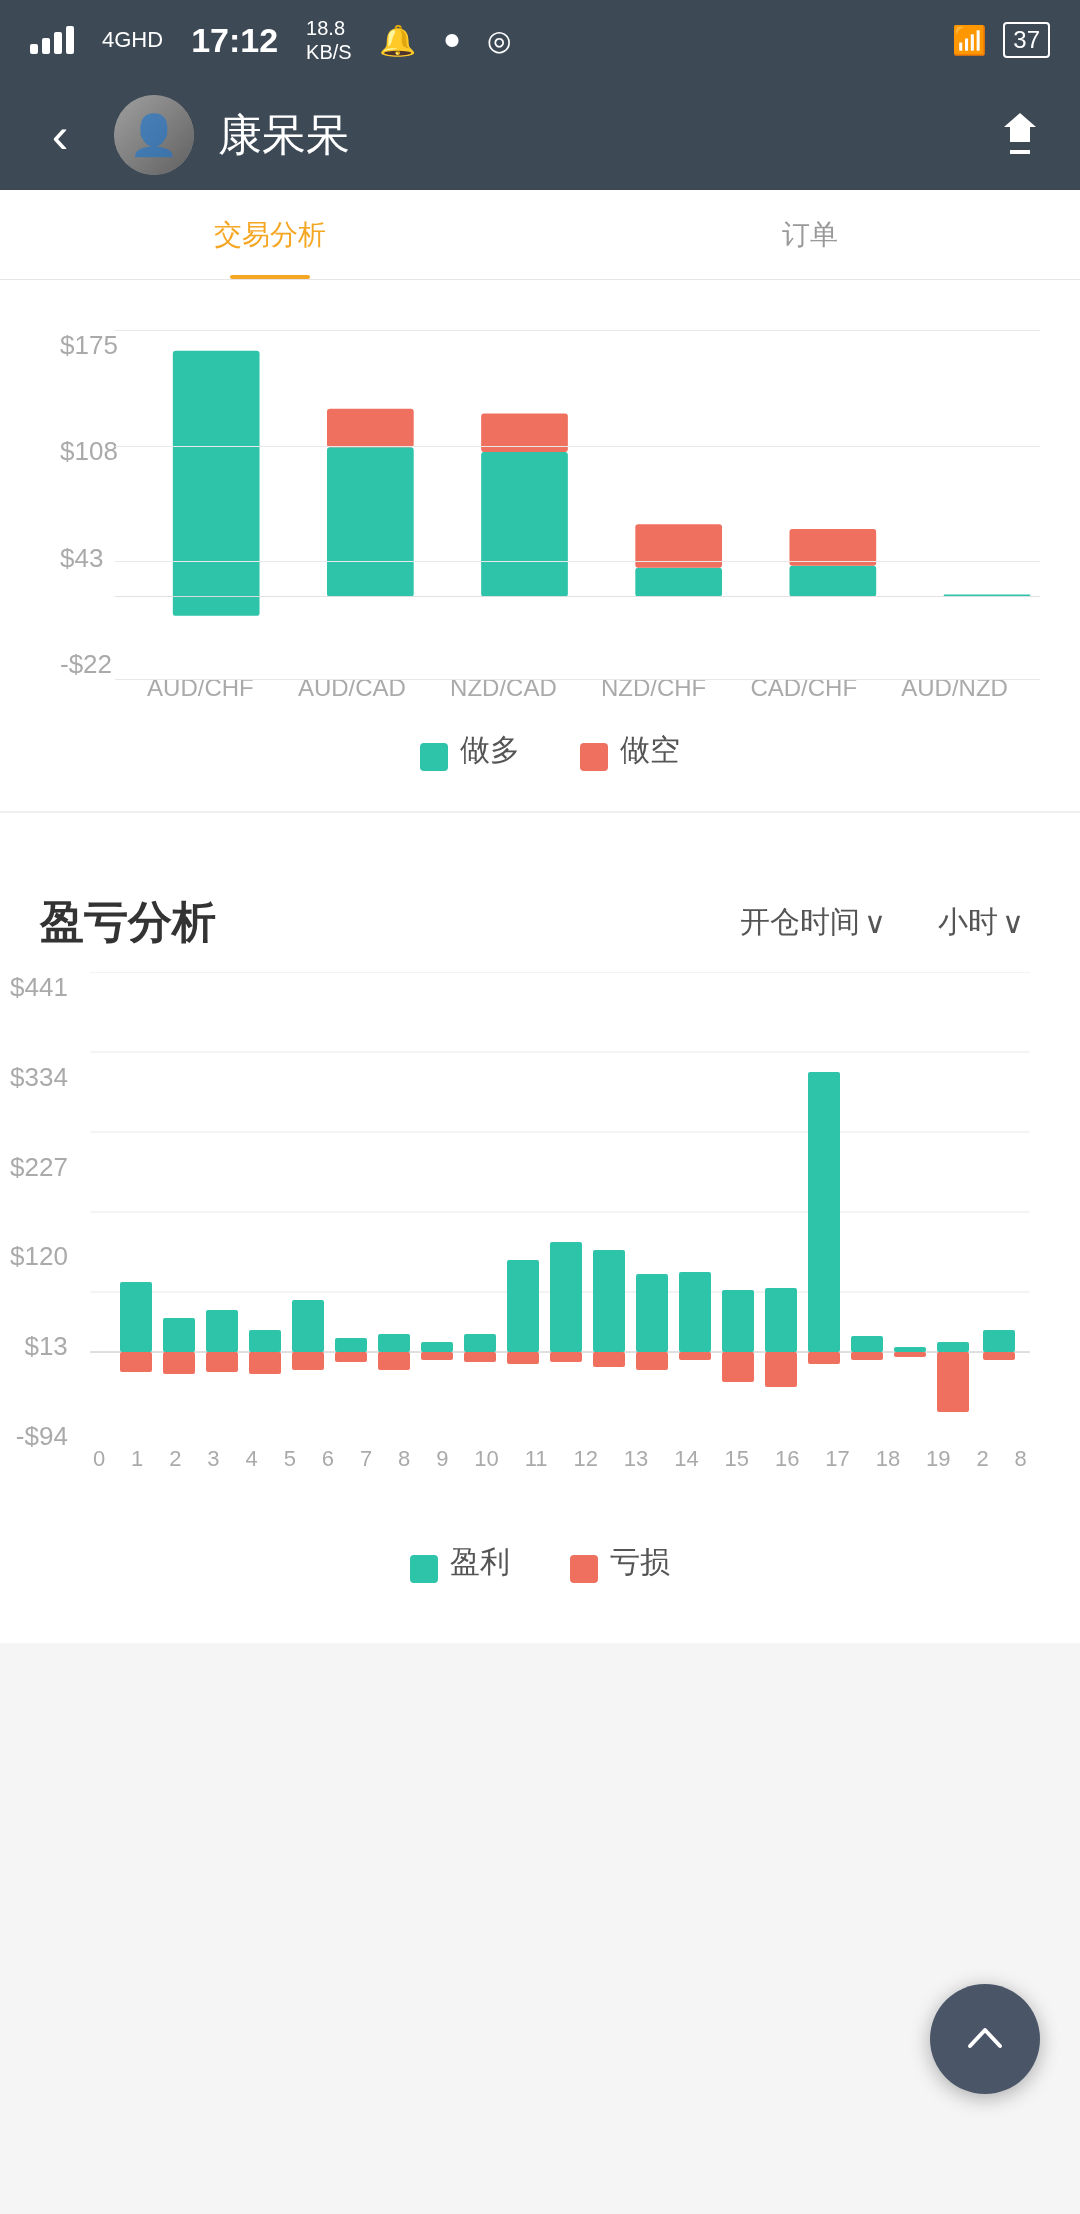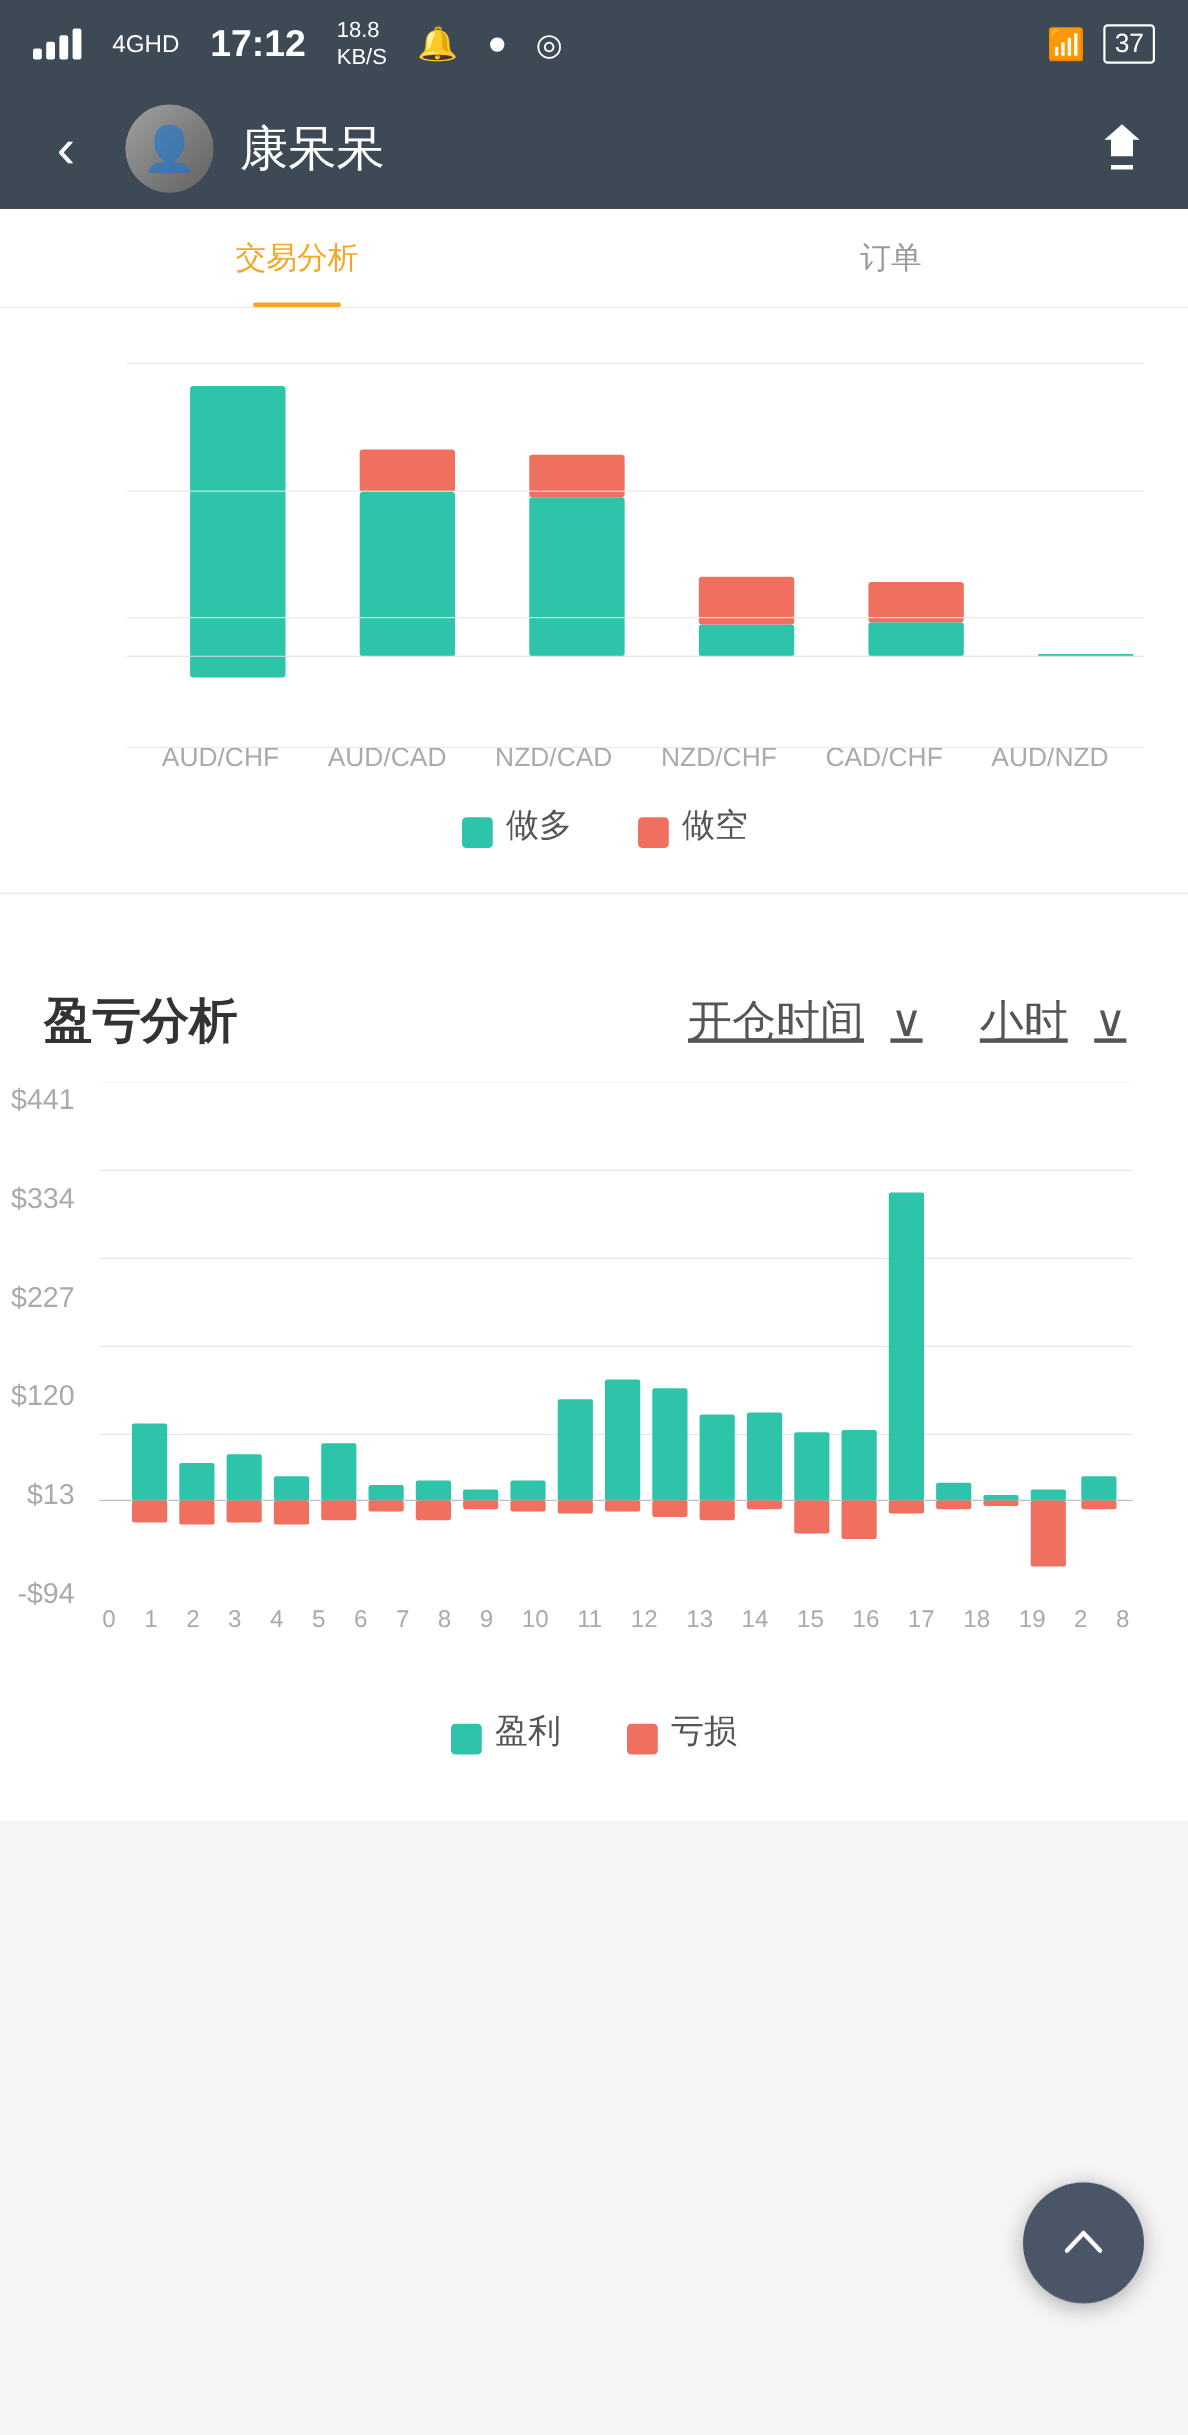--- a/index.html
+++ b/index.html
@@ -155,26 +155,25 @@
       color: #333;
     }
     .section-controls {
       display: flex;
       gap: 20px;
       align-items: center;
     }
     .dropdown-btn {
       display: flex;
       align-items: center;
-      gap: 24px;
-      font-size: 40px;
+      gap: 4px;
+      font-size: 30px;
       color: #555;
       cursor: pointer;
       padding: 8px 16px;
-      text-decoration: underline;
     }
 
     
     .scroll-top-btn {
       position: fixed;
       bottom: 120px;
       right: 40px;
       width: 110px;
       height: 110px;
       border-radius: 50%;
@@ -238,20 +237,26 @@
   <div class="tab-item">
     <span>订单</span>
   </div>
 </div>
 
 <div class="content">
 
   <div class="chart-section">
     <div style="position:relative; height:380px; margin-left:55px;">
       
+      <div style="position:absolute;left:-55px;top:0;bottom:30px;display:flex;flex-direction:column;justify-content:space-between;font-size:26px;color:#aaa;">
+        <span>$175</span>
+        <span>$108</span>
+        <span>$43</span>
+        <span>-$22</span>
+      </div>
       
       <div style="position:absolute;top:0;left:0;right:0;bottom:30px;pointer-events:none;">
         <div style="position:absolute;top:0%;width:100%;border-top:1px solid #e8e8e8;"></div>
         <div style="position:absolute;top:33%;width:100%;border-top:1px solid #e8e8e8;"></div>
         <div style="position:absolute;top:66%;width:100%;border-top:1px solid #e8e8e8;"></div>
         <div style="position:absolute;bottom:0;width:100%;border-top:1px solid #e8e8e8;"></div>
       </div>
       
       <svg width="100%" height="350" viewBox="0 0 960 350">
 

